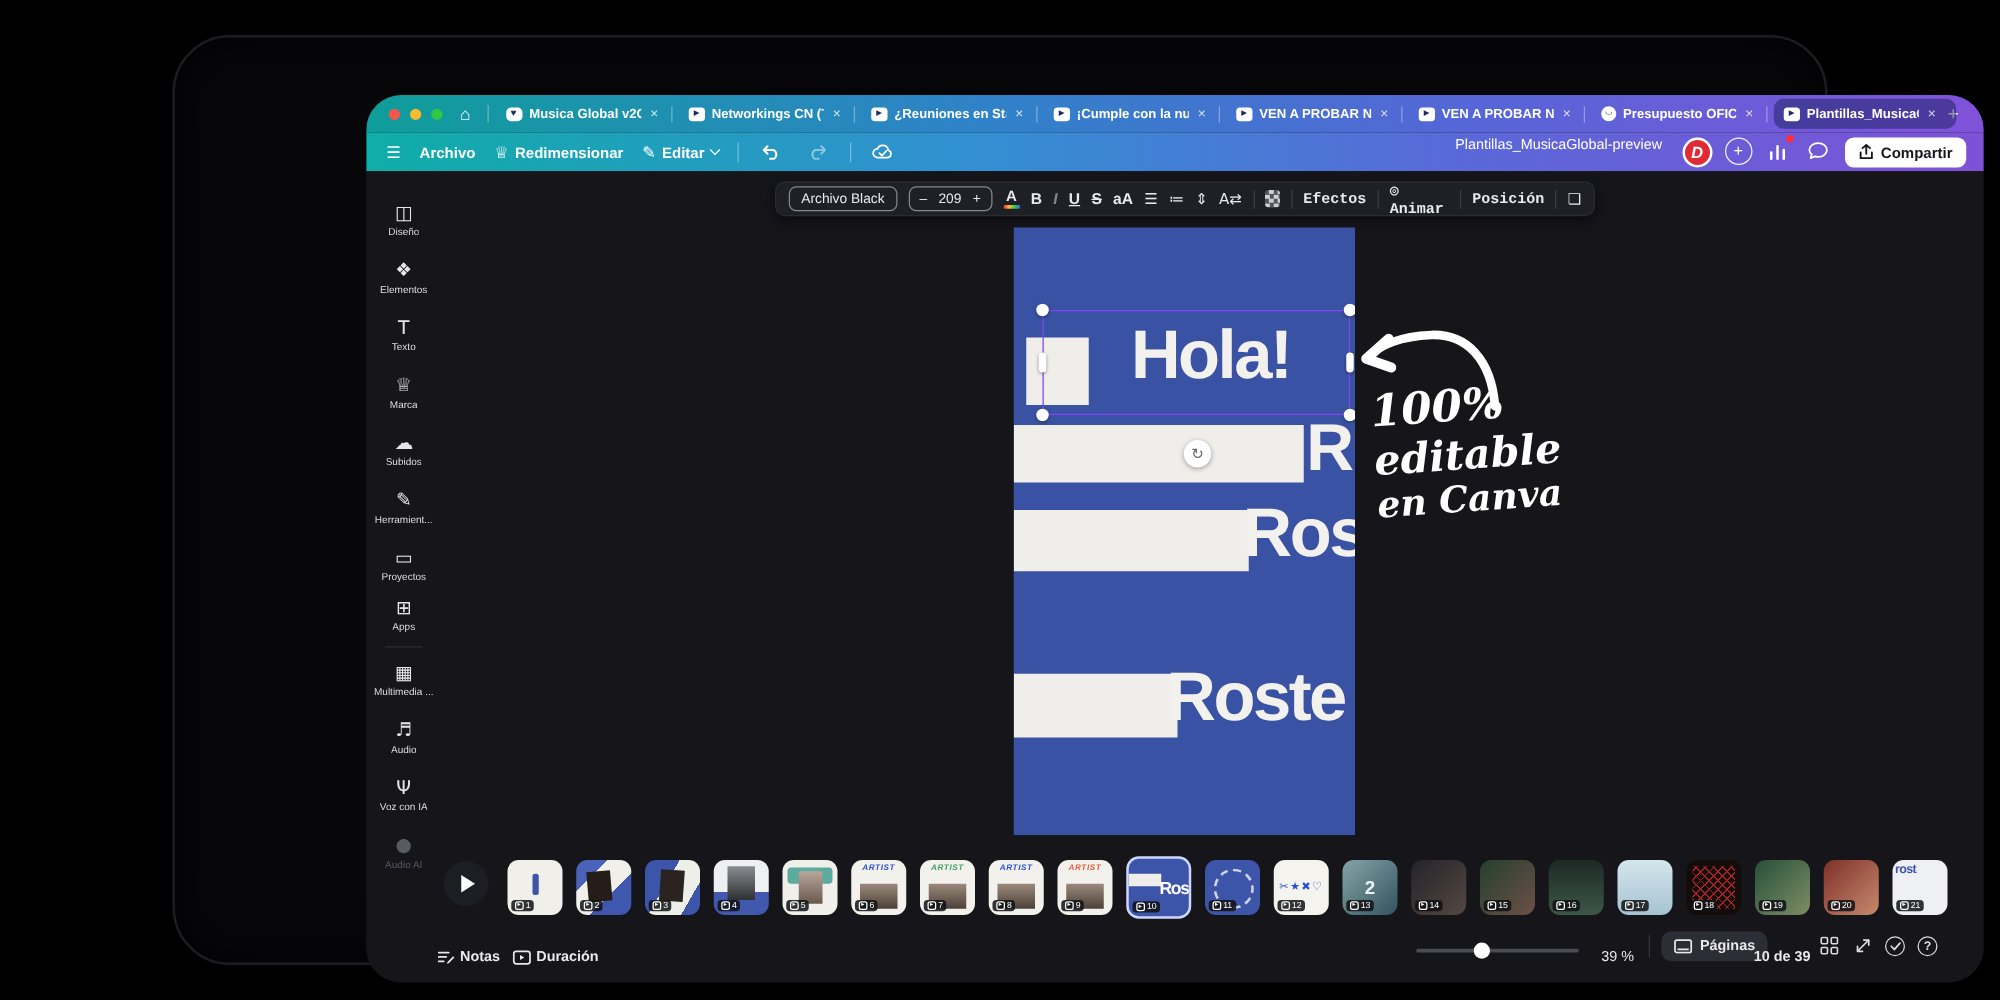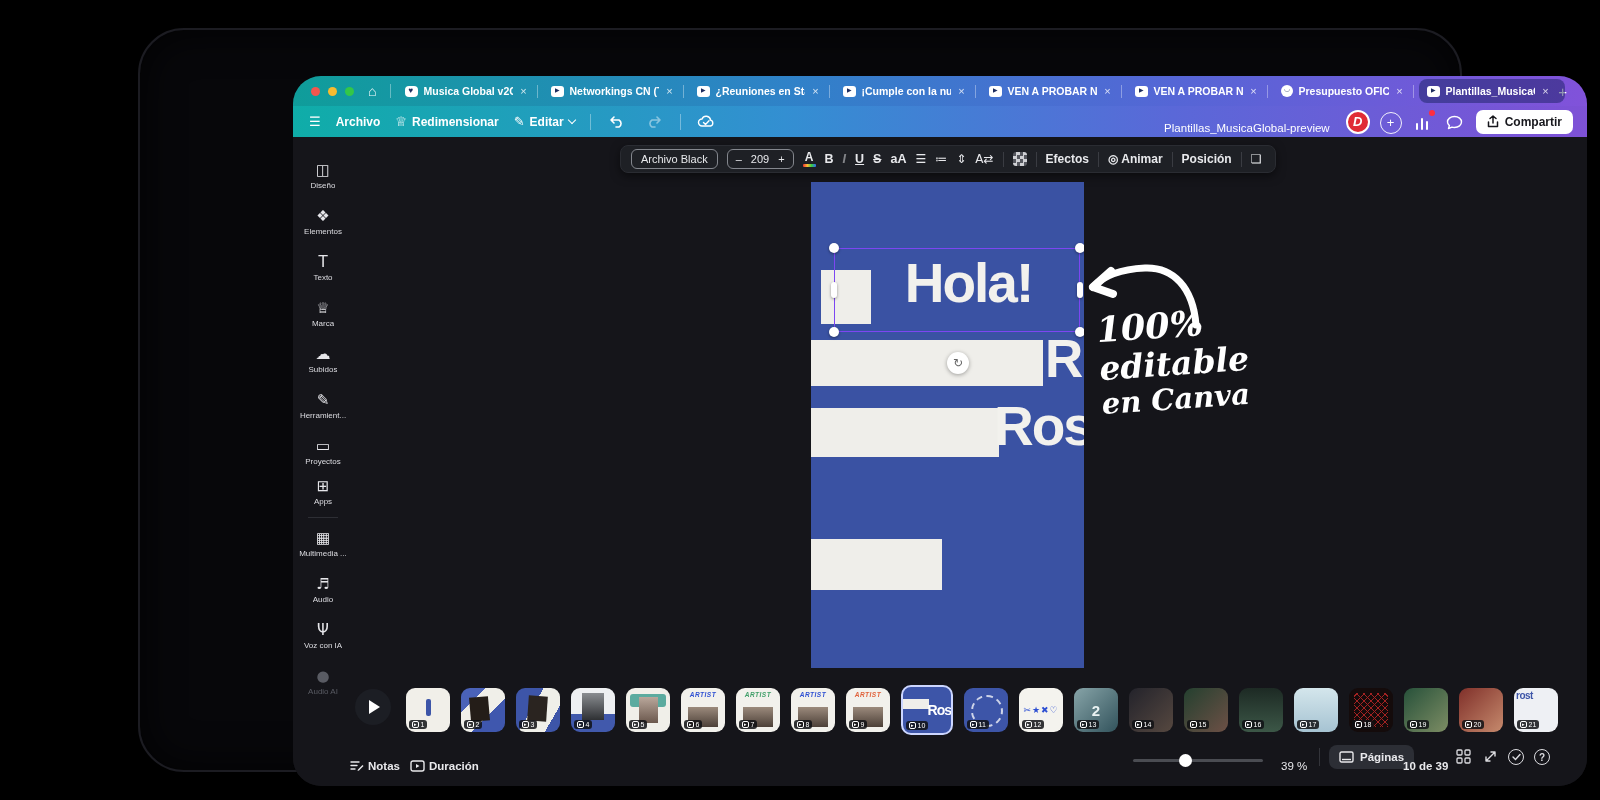--- a/index.html
+++ b/index.html
@@ -44,21 +44,21 @@
     background:linear-gradient(90deg,#0fada8 0%,#338fd2 38%,#5a68d8 68%,#7e51d6 100%);
     display:flex; align-items:center; justify-content:space-between; padding:0 14px 0 16px; }
   .mb-left { display:flex; align-items:center; gap:15px; color:#fff; }
   .mb-item { color:#fff; font-size:12px; font-weight:700; display:flex; align-items:center; gap:5px; }
   .mb-ico { font-size:13px; font-weight:400; }
   .chev { width:6px; height:6px; border-right:1.5px solid #fff; border-bottom:1.5px solid #fff;
     transform:rotate(45deg); margin-top:-3px; }
   .mb-sep { width:1px; height:16px; background:rgba(255,255,255,.35); }
   .mb-svg { display:block; }
   .dim-redo { opacity:.45; }
-  .mb-right { display:flex; align-items:flex-end; gap:10px; }
+  .mb-right { display:flex; align-items:flex-start; gap:10px; }
   .doc-title { color:#fff; font-size:11.5px; font-weight:400; margin-right:6px; }
   .avatar { width:24px; height:24px; border-radius:50%; background:#e02b35; border:2px solid #fff;
     color:#fff; font-size:13px; font-weight:900; font-style:italic; display:flex;
     align-items:center; justify-content:center; }
   .circle-btn { width:22px; height:22px; border-radius:50%; border:1.5px solid rgba(255,255,255,.9);
     color:#fff; display:flex; align-items:center; justify-content:center; font-size:13px; position:relative; }
   .icon-btn { position:relative; display:flex; align-items:center; justify-content:center;
     width:22px; height:22px; }
   .notif-dot { position:absolute; right:-1px; top:-2px; width:6px; height:6px; border-radius:50%;
     background:#ff2d3e; }
@@ -94,21 +94,21 @@
   .color-a .a { font-size:12px; font-weight:900; }
   .color-bar { width:13px; height:3px; border-radius:1px; margin-top:1px;
     background:linear-gradient(90deg,#e33,#fb3,#3c4,#36f); }
   .tb-i { font-style:italic; opacity:.5; font-weight:700; font-size:12.5px; }
   .tb-u { text-decoration:underline; }
   .tb-s { text-decoration:line-through; }
   .tb-glyph { font-size:12px; font-family:"DejaVu Sans", sans-serif; }
   .tb-sep2 { width:1px; height:15px; background:#3a3c42; }
   .checker { width:14px; height:14px; border-radius:3px;
     background:repeating-conic-gradient(#cfd0d4 0 25%, #55575e 0 50%) 0 0 / 7px 7px; }
-  .tb-label { font-size:12px; font-weight:700; }
+  .tb-label { font-size:12px; font-weight:700;font-family:Liberation Mono, monospace; }
   .animar-ico { font-size:12px; }
 
   
   .canvas { position:absolute; left:518px; top:45px; width:273px; height:486px;
     background:#3a52a3; overflow:hidden; }
   .cv-bar { position:absolute; background:#efeeea; }
   .cv-text { position:absolute; color:#f2f1ed; font-weight:900; letter-spacing:-2px;
     white-space:nowrap; line-height:1; }
   .hola { left:55px; top:74px; width:205px; text-align:center; font-size:55px; }
   .rA { left:234px; top:150px; font-size:53px; }
@@ -436,20 +436,21 @@
       </div>
 
       <div class="canvas">
         <div class="cv-bar" style="left:10px;top:88px;width:50px;height:54px;"></div>
         <span class="cv-text hola">Hola!</span>
         <div class="cv-bar" style="left:0;top:158px;width:232px;height:46px;"></div>
         <span class="cv-text rA">R</span>
         <div class="cv-bar" style="left:0;top:226px;width:188px;height:49px;"></div>
         <span class="cv-text rB">Ros</span>
         <div class="cv-bar" style="left:0;top:357px;width:131px;height:51px;"></div>
+        <span class="cv-text rD">Roste</span>
         <div class="sel-box"></div>
         <span class="handle h-tl"></span>
         <span class="handle h-tr"></span>
         <span class="handle h-bl"></span>
         <span class="handle h-br"></span>
         <span class="pill p-l"></span>
         <span class="pill p-r"></span>
         <span class="rotate">↻</span>
       </div>
 

